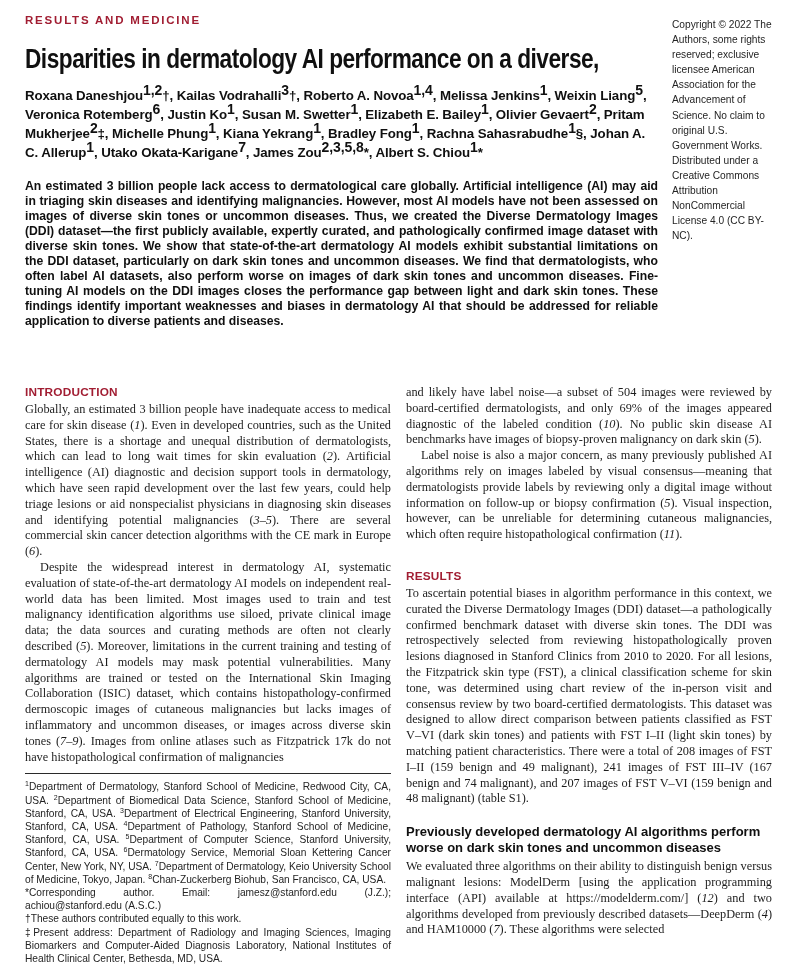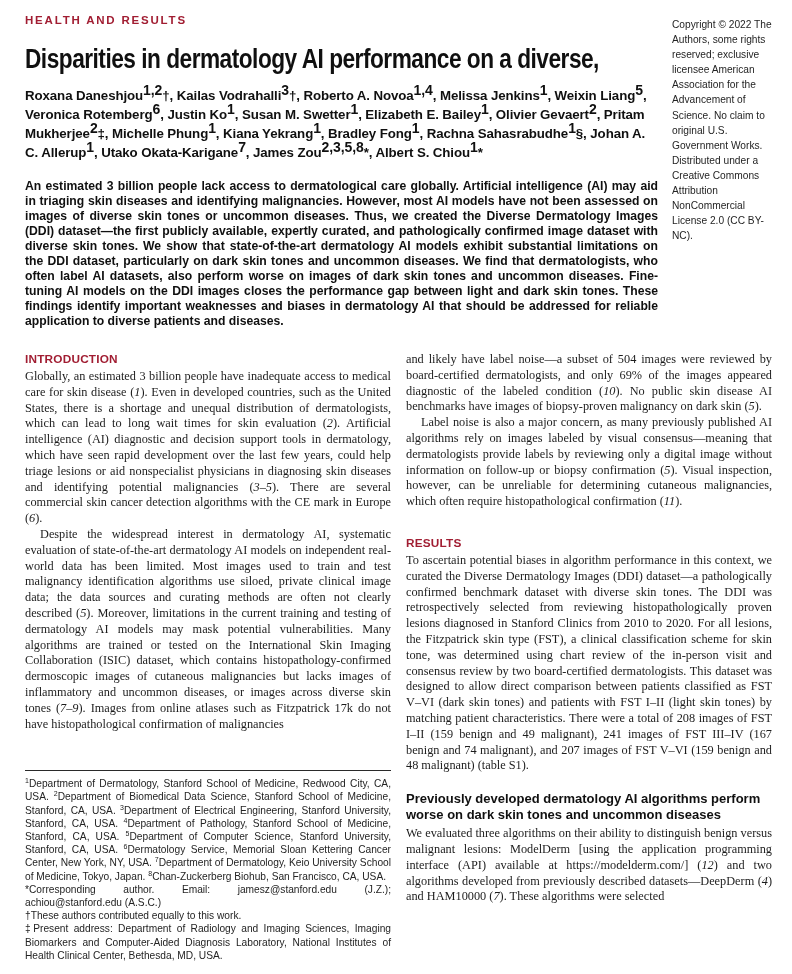--- a/index.html
+++ b/index.html
@@ -37,21 +37,21 @@
     letter-spacing:-0.1px;color:#101010;
   }
   .authors sup{font-size:14px;line-height:0;}
   .abstract{
     margin:17px 0 8px;
     font:bold 12.2px/15px "Liberation Sans",sans-serif;
     text-align:justify;color:#101010;
     -webkit-hyphens:auto;hyphens:auto;
   }
   
-  .cols{flex:1;display:flex;gap:15px;margin-top:15px;min-height:0;}
+  .cols{flex:1;display:flex;gap:15px;margin-top:48px;min-height:0;}
   .col{flex:1;min-width:0;display:flex;flex-direction:column;}
   .section-heading{
     font:bold 11.8px/14px "Liberation Sans",sans-serif;
     color:var(--red);letter-spacing:0.2px;margin:0 0 3px;
   }
   .results-heading{margin-top:26px;}
   .subhead{
     font:bold 13px/16px "Liberation Sans",sans-serif;
     color:#101010;margin:0 0 3px;
   }
@@ -75,28 +75,28 @@
   p.fn sup{font-size:7px;line-height:0;}
   sup{line-height:0;}
 </style>
 </head>
 <body>
 
 <div class="page">
 
   <div class="masthead">
     <div class="head-main">
-      <div class="category">HEALTH AND RESULTS</div>
+      <div class="category">RESULTS AND MEDICINE</div>
       <h1 class="title">
         <div><span class="title-line">Disparities in dermatology AI performance on a diverse,</span></div>
       </h1>
       <div class="authors">Roxana Daneshjou<sup>1,2</sup>†, Kailas Vodrahalli<sup>3</sup>†, Roberto A. Novoa<sup>1,4</sup>, Melissa Jenkins<sup>1</sup>, Weixin Liang<sup>5</sup>, Veronica Rotemberg<sup>6</sup>, Justin Ko<sup>1</sup>, Susan M. Swetter<sup>1</sup>, Elizabeth E. Bailey<sup>1</sup>, Olivier Gevaert<sup>2</sup>, Pritam Mukherjee<sup>2</sup>‡, Michelle Phung<sup>1</sup>, Kiana Yekrang<sup>1</sup>, Bradley Fong<sup>1</sup>, Rachna Sahasrabudhe<sup>1</sup>§, Johan A. C. Allerup<sup>1</sup>, Utako Okata-Karigane<sup>7</sup>, James Zou<sup>2,3,5,8</sup>*, Albert S. Chiou<sup>1</sup>*</div>
       <p class="abstract">An estimated 3 billion people lack access to dermatological care globally. Artificial intelligence (AI) may aid in triaging skin diseases and identifying malignancies. However, most AI models have not been assessed on images of diverse skin tones or uncommon diseases. Thus, we created the Diverse Dermatology Images (DDI) dataset—the first publicly available, expertly curated, and pathologically confirmed image dataset with diverse skin tones. We show that state-of-the-art dermatology AI models exhibit substantial limitations on the DDI dataset, particularly on dark skin tones and uncommon diseases. We find that dermatologists, who often label AI datasets, also perform worse on images of dark skin tones and uncommon diseases. Fine-tuning AI models on the DDI images closes the performance gap between light and dark skin tones. These findings identify important weaknesses and biases in dermatology AI that should be addressed for reliable application to diverse patients and diseases.</p>
     </div>
-    <aside class="sidebar">Copyright © 2022 The Authors, some rights reserved; exclusive licensee American Association for the Advancement of Science. No claim to original U.S. Government Works. Distributed under a Creative Commons Attribution NonCommercial License 2.0 (CC BY-NC).</aside>
+    <aside class="sidebar">Copyright © 2022 The Authors, some rights reserved; exclusive licensee American Association for the Advancement of Science. No claim to original U.S. Government Works. Distributed under a Creative Commons Attribution NonCommercial License 4.0 (CC BY-NC).</aside>
   </div>
 
   <div class="cols">
 
     <div class="col">
       <h2 class="section-heading">INTRODUCTION</h2>
       <p class="body">Globally, an estimated 3 billion people have inadequate access to medical care for skin disease (<i>1</i>). Even in developed countries, such as the United States, there is a shortage and unequal distribution of dermatologists, which can lead to long wait times for skin evaluation (<i>2</i>). Artificial intelligence (AI) diagnostic and decision support tools in dermatology, which have seen rapid development over the last few years, could help triage lesions or aid nonspecialist physicians in diagnosing skin diseases and identifying potential malignancies (<i>3</i>–<i>5</i>). There are several commercial skin cancer detection algorithms with the CE mark in Europe (<i>6</i>).</p>
       <p class="body indent">Despite the widespread interest in dermatology AI, systematic evaluation of state-of-the-art dermatology AI models on independent real-world data has been limited. Most images used to train and test malignancy identification algorithms use siloed, private clinical image data; the data sources and curating methods are often not clearly described (<i>5</i>). Moreover, limitations in the current training and testing of dermatology AI models may mask potential vulnerabilities. Many algorithms are trained or tested on the International Skin Imaging Collaboration (ISIC) dataset, which contains histopathology-confirmed dermoscopic images of cutaneous malignancies but lacks images of inflammatory and uncommon diseases, or images across diverse skin tones (<i>7</i>–<i>9</i>). Images from online atlases such as Fitzpatrick 17k do not have histopathological confirmation of malignancies</p>
 
       <div class="fn-block">

